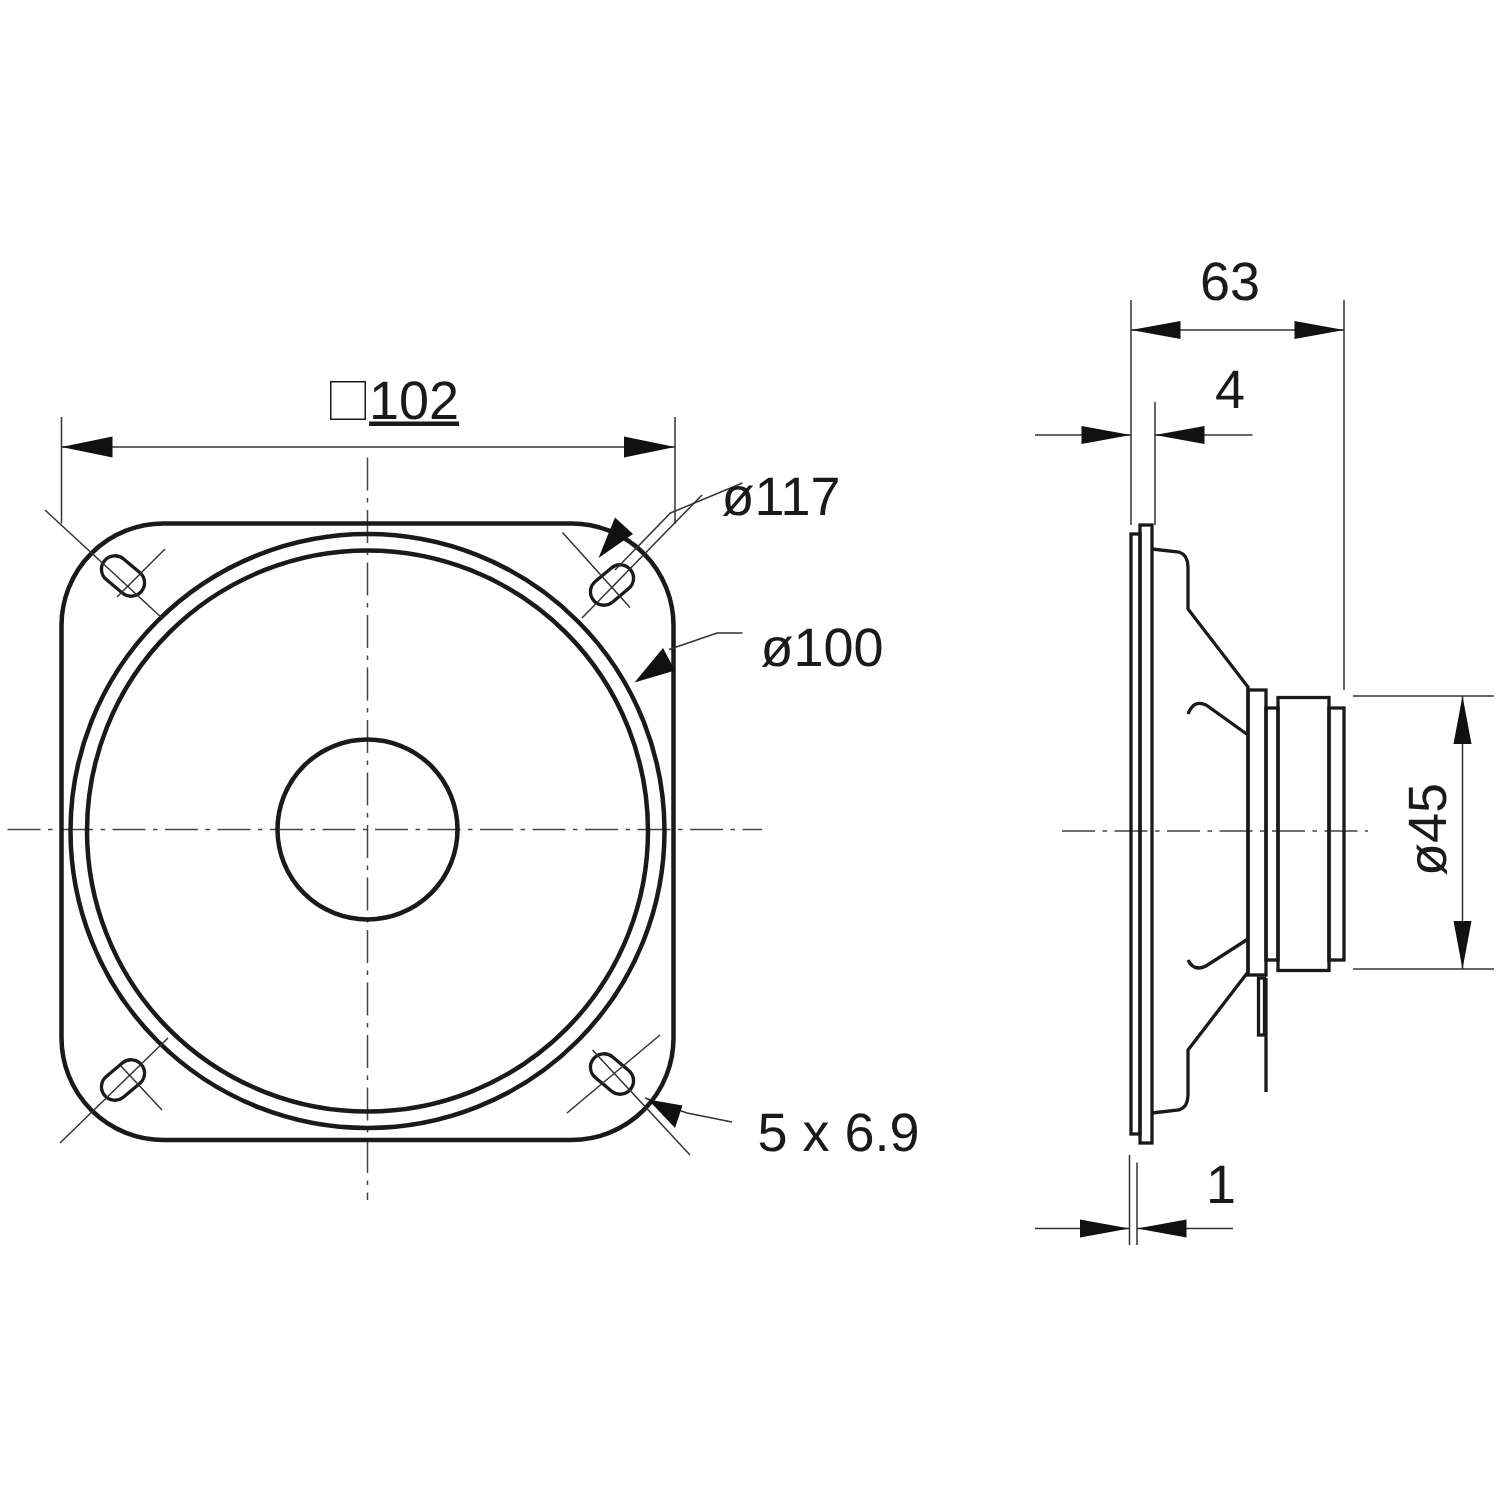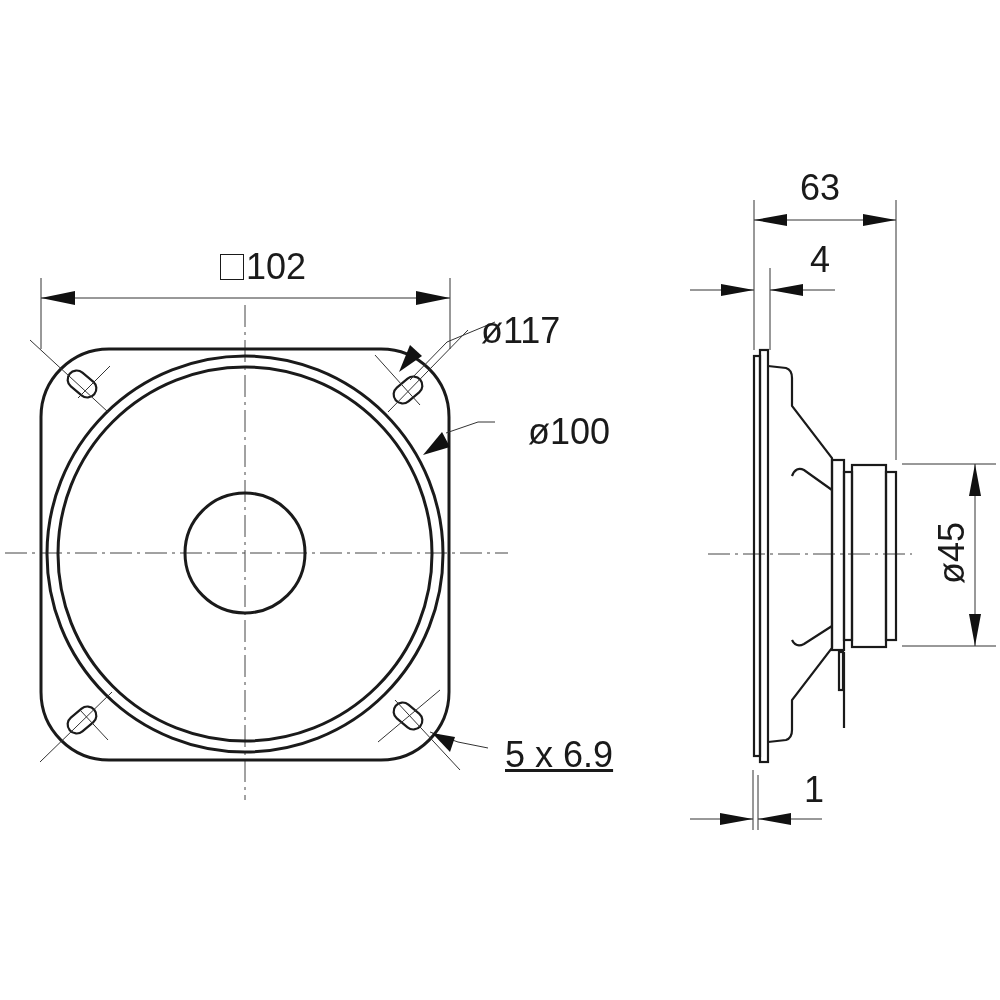--- a/index.html
+++ b/index.html
@@ -119,23 +119,23 @@
     <g>
       <line class="thin" x1="902" y1="464" x2="996" y2="464"></line>
       <line class="thin" x1="902" y1="646" x2="996" y2="646"></line>
       <line class="thin" x1="975" y1="464" x2="975" y2="646"></line>
       <polygon class="arrow" points="975,464 969,496 981,496"></polygon>
       <polygon class="arrow" points="975,646 969,614 981,614"></polygon>
     </g>
   </g>
 </svg>
 
-<div class="label" style="left:220px; top:249px;">
+<div class="label" style="left:220px; top:249px;text-decoration:underline;">
   <span class="sq"></span><span>102</span>
 </div>
 <div class="label" style="left:481px; top:313px;">ø117</div>
-<div class="label" style="left:528px; top:414px;">ø100</div>
-<div class="label" style="left:505px; top:737px;text-decoration:underline;">5 x 6.9</div>
+<div class="label" style="left:507px; top:414px;">ø100</div>
+<div class="label" style="left:505px; top:737px;">5 x 6.9</div>
 
 <div class="label" style="left:800px; top:170px;">63</div>
 <div class="label" style="left:810px; top:242px;">4</div>
 <div class="label" style="left:804px; top:772px;">1</div>
 <div class="label" style="left:922px; top:536px; transform: rotate(-90deg); transform-origin: center center; width:60px; text-align:center;">ø45</div>
 
 </body></html>

